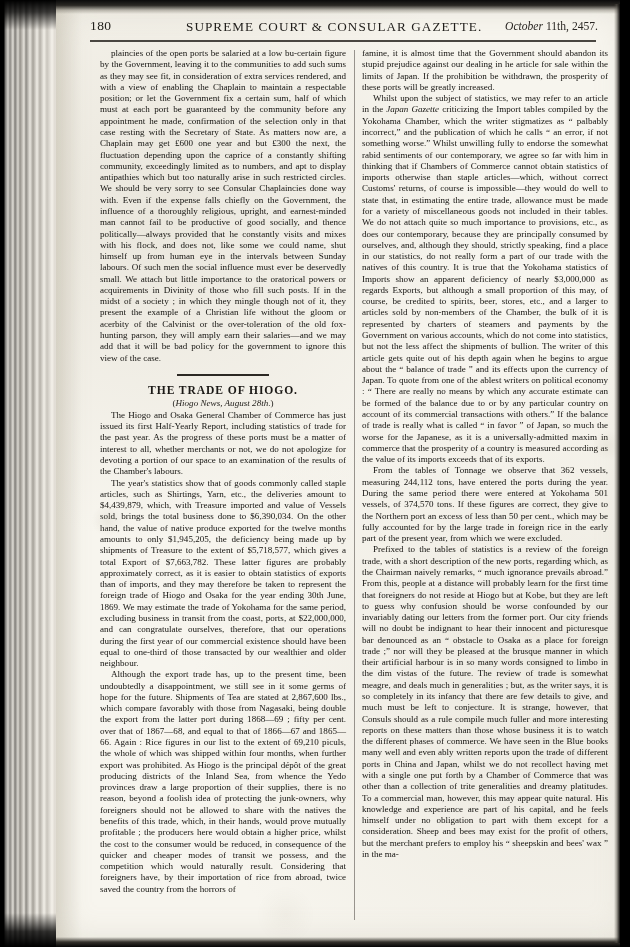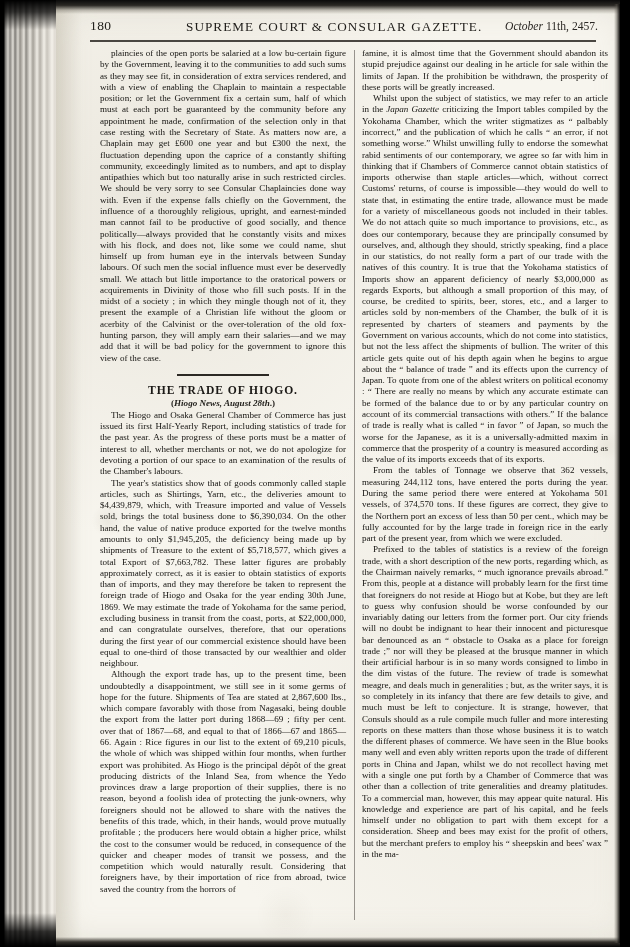--- a/index.html
+++ b/index.html
@@ -176,21 +176,20 @@
     letter-spacing: 0.9px;
     color: #1b1916;
     white-space: nowrap;
   }
   .section-source {
     margin: 1px 0 2px 0;
     text-align: center;
     font-size: 9.1px;
     font-style: italic;
     color: #23211d;
-    font-weight: bold;
   }
   .section-source .src-roman { font-style: normal; }
 
   
   .grain {
     position: absolute;
     left: 56px; top: 4px;
     width: 574px; height: 939px;
     pointer-events: none;
     opacity: 0.22;

